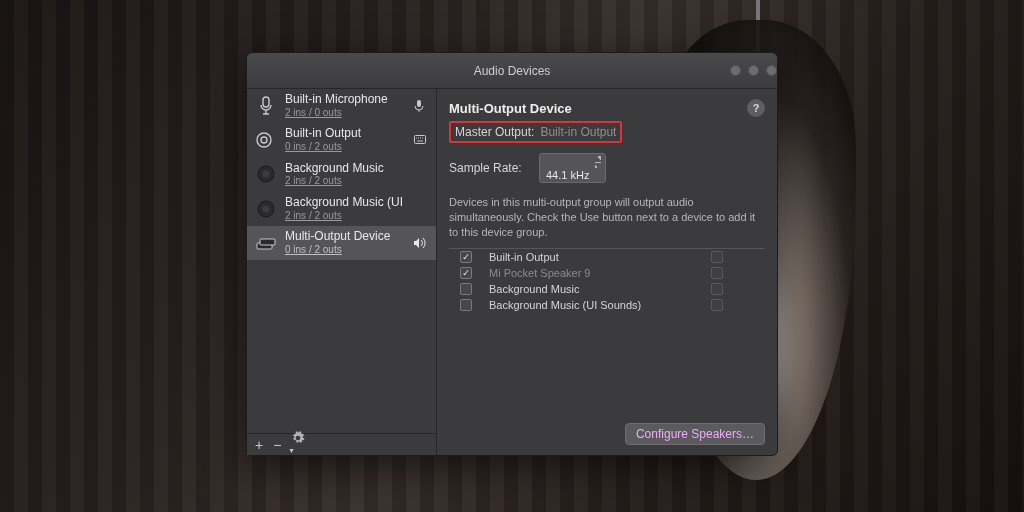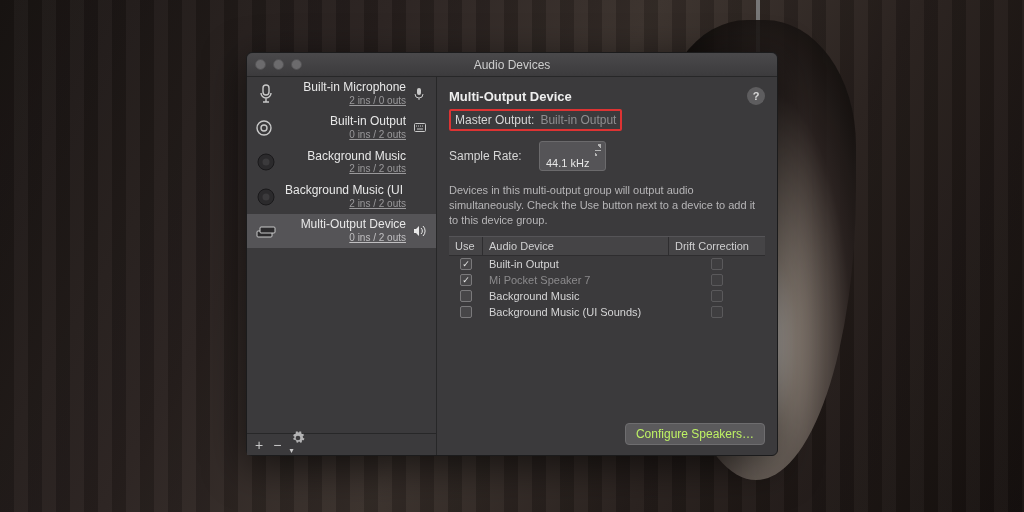--- a/index.html
+++ b/index.html
@@ -28,31 +28,31 @@
     border-radius:0 0 0 12px;
   }
 
   .window {
     position:absolute; left:246px; top:52px; width:532px; height:404px;
     background:#3b3a3c; border:1px solid #1b1b1c; border-radius:6px;
     box-shadow:0 10px 40px rgba(0,0,0,0.6);
     display:flex; flex-direction:column; color:#d8d8d8; font-size:12px;
   }
   .titlebar {
-    height:24px; background:linear-gradient(#4a494b,#3c3b3d);
+    height:36px; background:linear-gradient(#4a494b,#3c3b3d);
     border-bottom:1px solid #272728; border-radius:6px 6px 0 0;
-    display:flex; align-items:center; position:relative;
+    display:flex; align-items:center; position:relative;justify-content:flex-end;
   }
   .traffic { display:flex; gap:7px; margin-left:8px; }
   .tl { width:11px; height:11px; border-radius:50%; background:#6c6b6d; border:1px solid #525153;}
   .titlebar .title { position:absolute; left:0; right:0; text-align:center; font-size:12px; color:#cdcdcd;}
   .body { flex:1; display:flex; min-height:0; }
   .sidebar { width:190px; background:#3b3a3c; border-right:1px solid #272728; display:flex; flex-direction:column; }
   .devlist { flex:1; overflow:hidden; }
-  .dev { display:flex; align-items:center; gap:8px; padding:4px 8px 5px 8px; position:relative;text-align:right;}
+  .dev { display:flex; align-items:center; gap:8px; padding:4px 8px 5px 8px; position:relative;}
   .dev .icon { width:22px; height:22px; display:flex; align-items:center; justify-content:center; color:#c9c9c9;}
   .dev .txt { flex:1; line-height:1.15; overflow:hidden; white-space:nowrap; text-overflow:ellipsis;}
   .dev .name { font-size:12px; color:#e8e8e8;}
   .dev .sub  { font-size:10px; color:#9a999b;text-decoration:underline;}
   .dev .right{ width:14px; color:#b9b9bb; font-size:11px; text-align:center;}
   .dev.sel   { background:#555457; }
   .dev.sel::before { content:"▶"; position:absolute; left:-11px; top:12px; font-size:8px; color:#cfcfd0;}
   .dev.sel .sub  { color:#c0bfc1;}
   .sidebar-footer { height:22px; border-top:1px solid #272728; display:flex; align-items:center; gap:10px; padding:0 8px; color:#c9c9c9; font-size:14px;}
   .sidebar-footer span { cursor:default; }
@@ -83,21 +83,21 @@
   .c-dev{flex:1;border-right:1px solid #2e2d2f;}
   .c-drift{width:96px;text-align:left;}
   .trow{display:flex;align-items:center;font-size:11px;color:#d5d5d6;padding:2px 0;}
   .trow.dim{color:#8b8a8c;}
   .chk{width:34px;display:flex;justify-content:center;}
   .chk .box{width:12px;height:12px;border:1px solid #7a797b;border-radius:2px;background:#474648;display:flex;align-items:center;justify-content:center;font-size:9px;color:#e8e8e8;}
   .c-dev-cell{flex:1;padding-left:6px;}
   .c-drift-cell{width:96px;display:flex;justify-content:center;}
   .c-drift-cell .box{width:12px;height:12px;border:1px solid #5a595b;border-radius:2px;background:#3f3e40;}
   .footer{margin-top:auto;padding:8px 0 10px 0;display:flex;justify-content:flex-end;}
-  .btn{background:#5b5a5c;border:1px solid #6e6d6f;border-radius:4px;padding:3px 10px;font-size:12px;color:#bef264;}
+  .btn{background:#5b5a5c;border:1px solid #6e6d6f;border-radius:4px;padding:3px 10px;font-size:12px;color:#f0abfc;}
   svg{display:block;}
 </style>
 </head>
 <body>
 
 <div class="hook"></div>
 <div class="drop"></div>
 
 <div class="window">
   <div class="titlebar">
@@ -214,40 +214,35 @@
         <span class="lbl">Master Output:</span>
         <span class="val">Built-in Output</span>
       </div>
       <div class="rate-row">
         <span class="lbl">Sample Rate:</span>
         <span class="select">44.1 kHz</span>
       </div>
       <div class="hint">Devices in this multi-output group will output audio simultaneously. Check the Use button next to a device to add it to this device group.</div>
 
       <div class="table">
-        <div class="thead">
-          <div class="c-use">Use</div>
-          <div class="c-dev">Audio Device</div>
-          <div class="c-drift">Drift Correction</div>
-        </div>
         <div id="tbody">
             <div class="trow">
               <div class="chk">
                 <div class="box">✓</div>
               </div>
               <div class="c-dev-cell">Built-in Output</div>
               <div class="c-drift-cell">
                 <div class="box"></div>
               </div>
             </div>
             <div class="trow dim">
               <div class="chk">
                 <div class="box">✓</div>
               </div>
-              <div class="c-dev-cell">Mi Pocket Speaker 7</div>
+              <div class="c-dev-cell">Mi Pocket Speaker 9</div>
               <div class="c-drift-cell">
                 <div class="box"></div>
               </div>
             </div>
             <div class="trow">
               <div class="chk">
                 <div class="box"></div>
               </div>
               <div class="c-dev-cell">Background Music</div>
               <div class="c-drift-cell">

